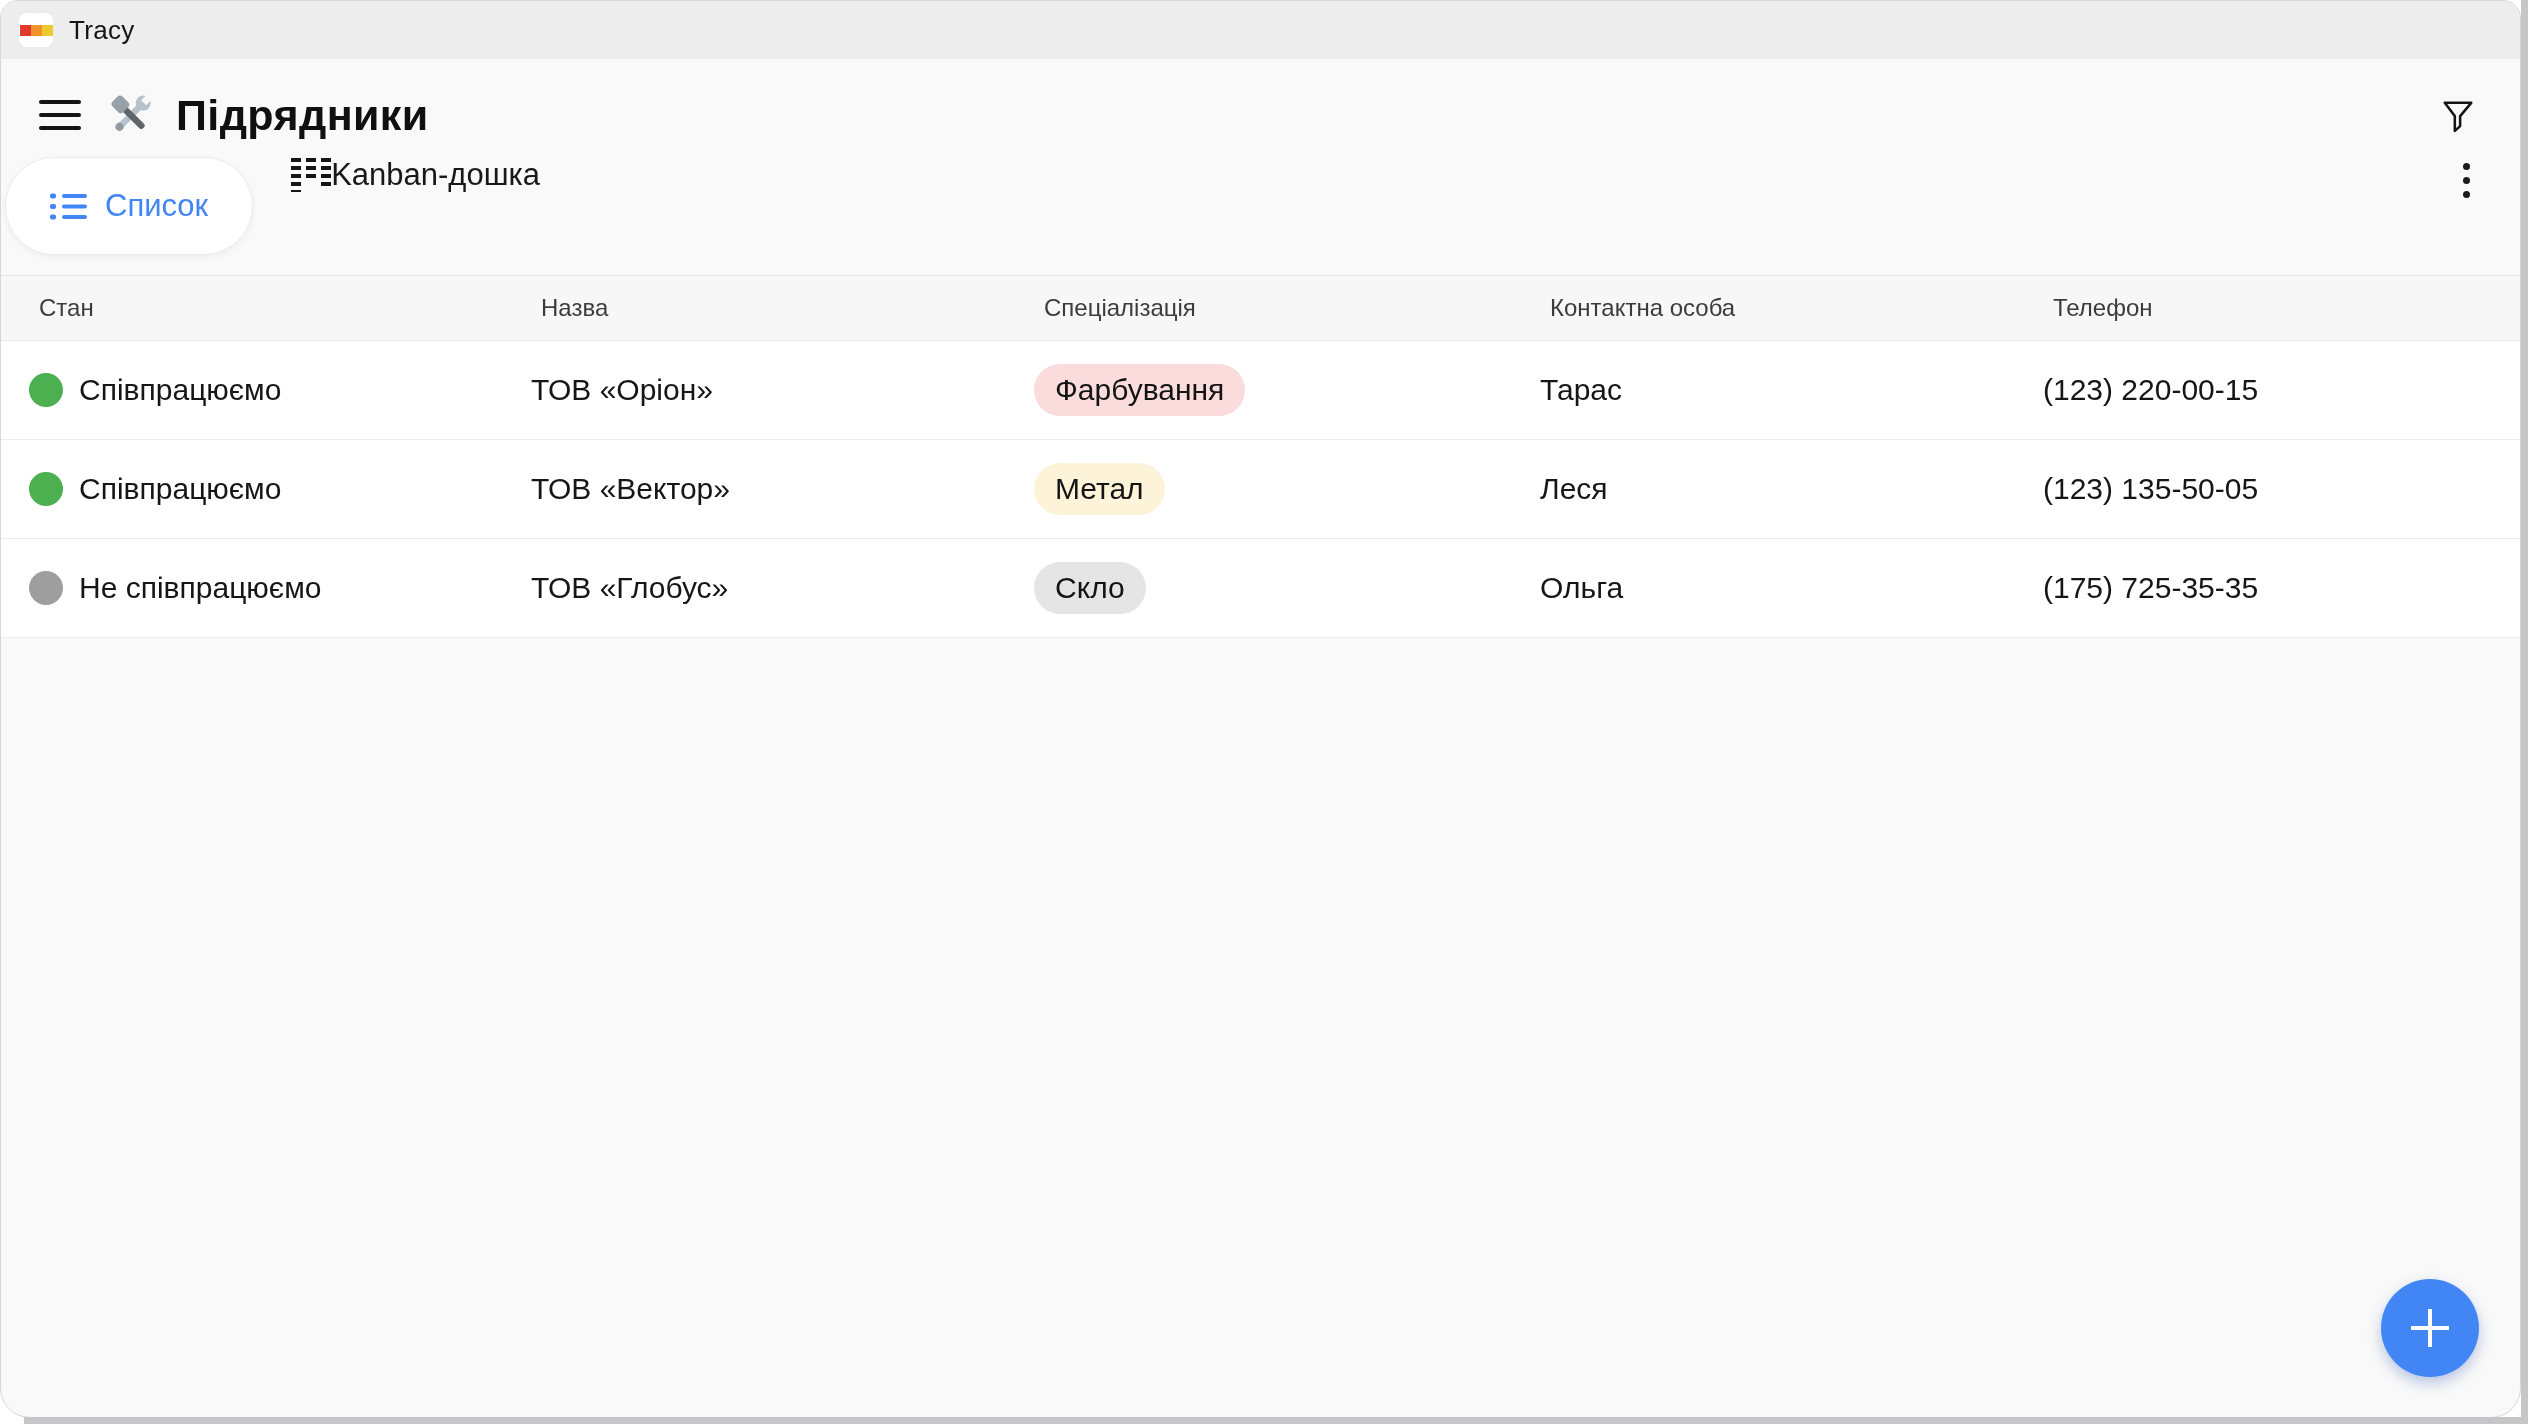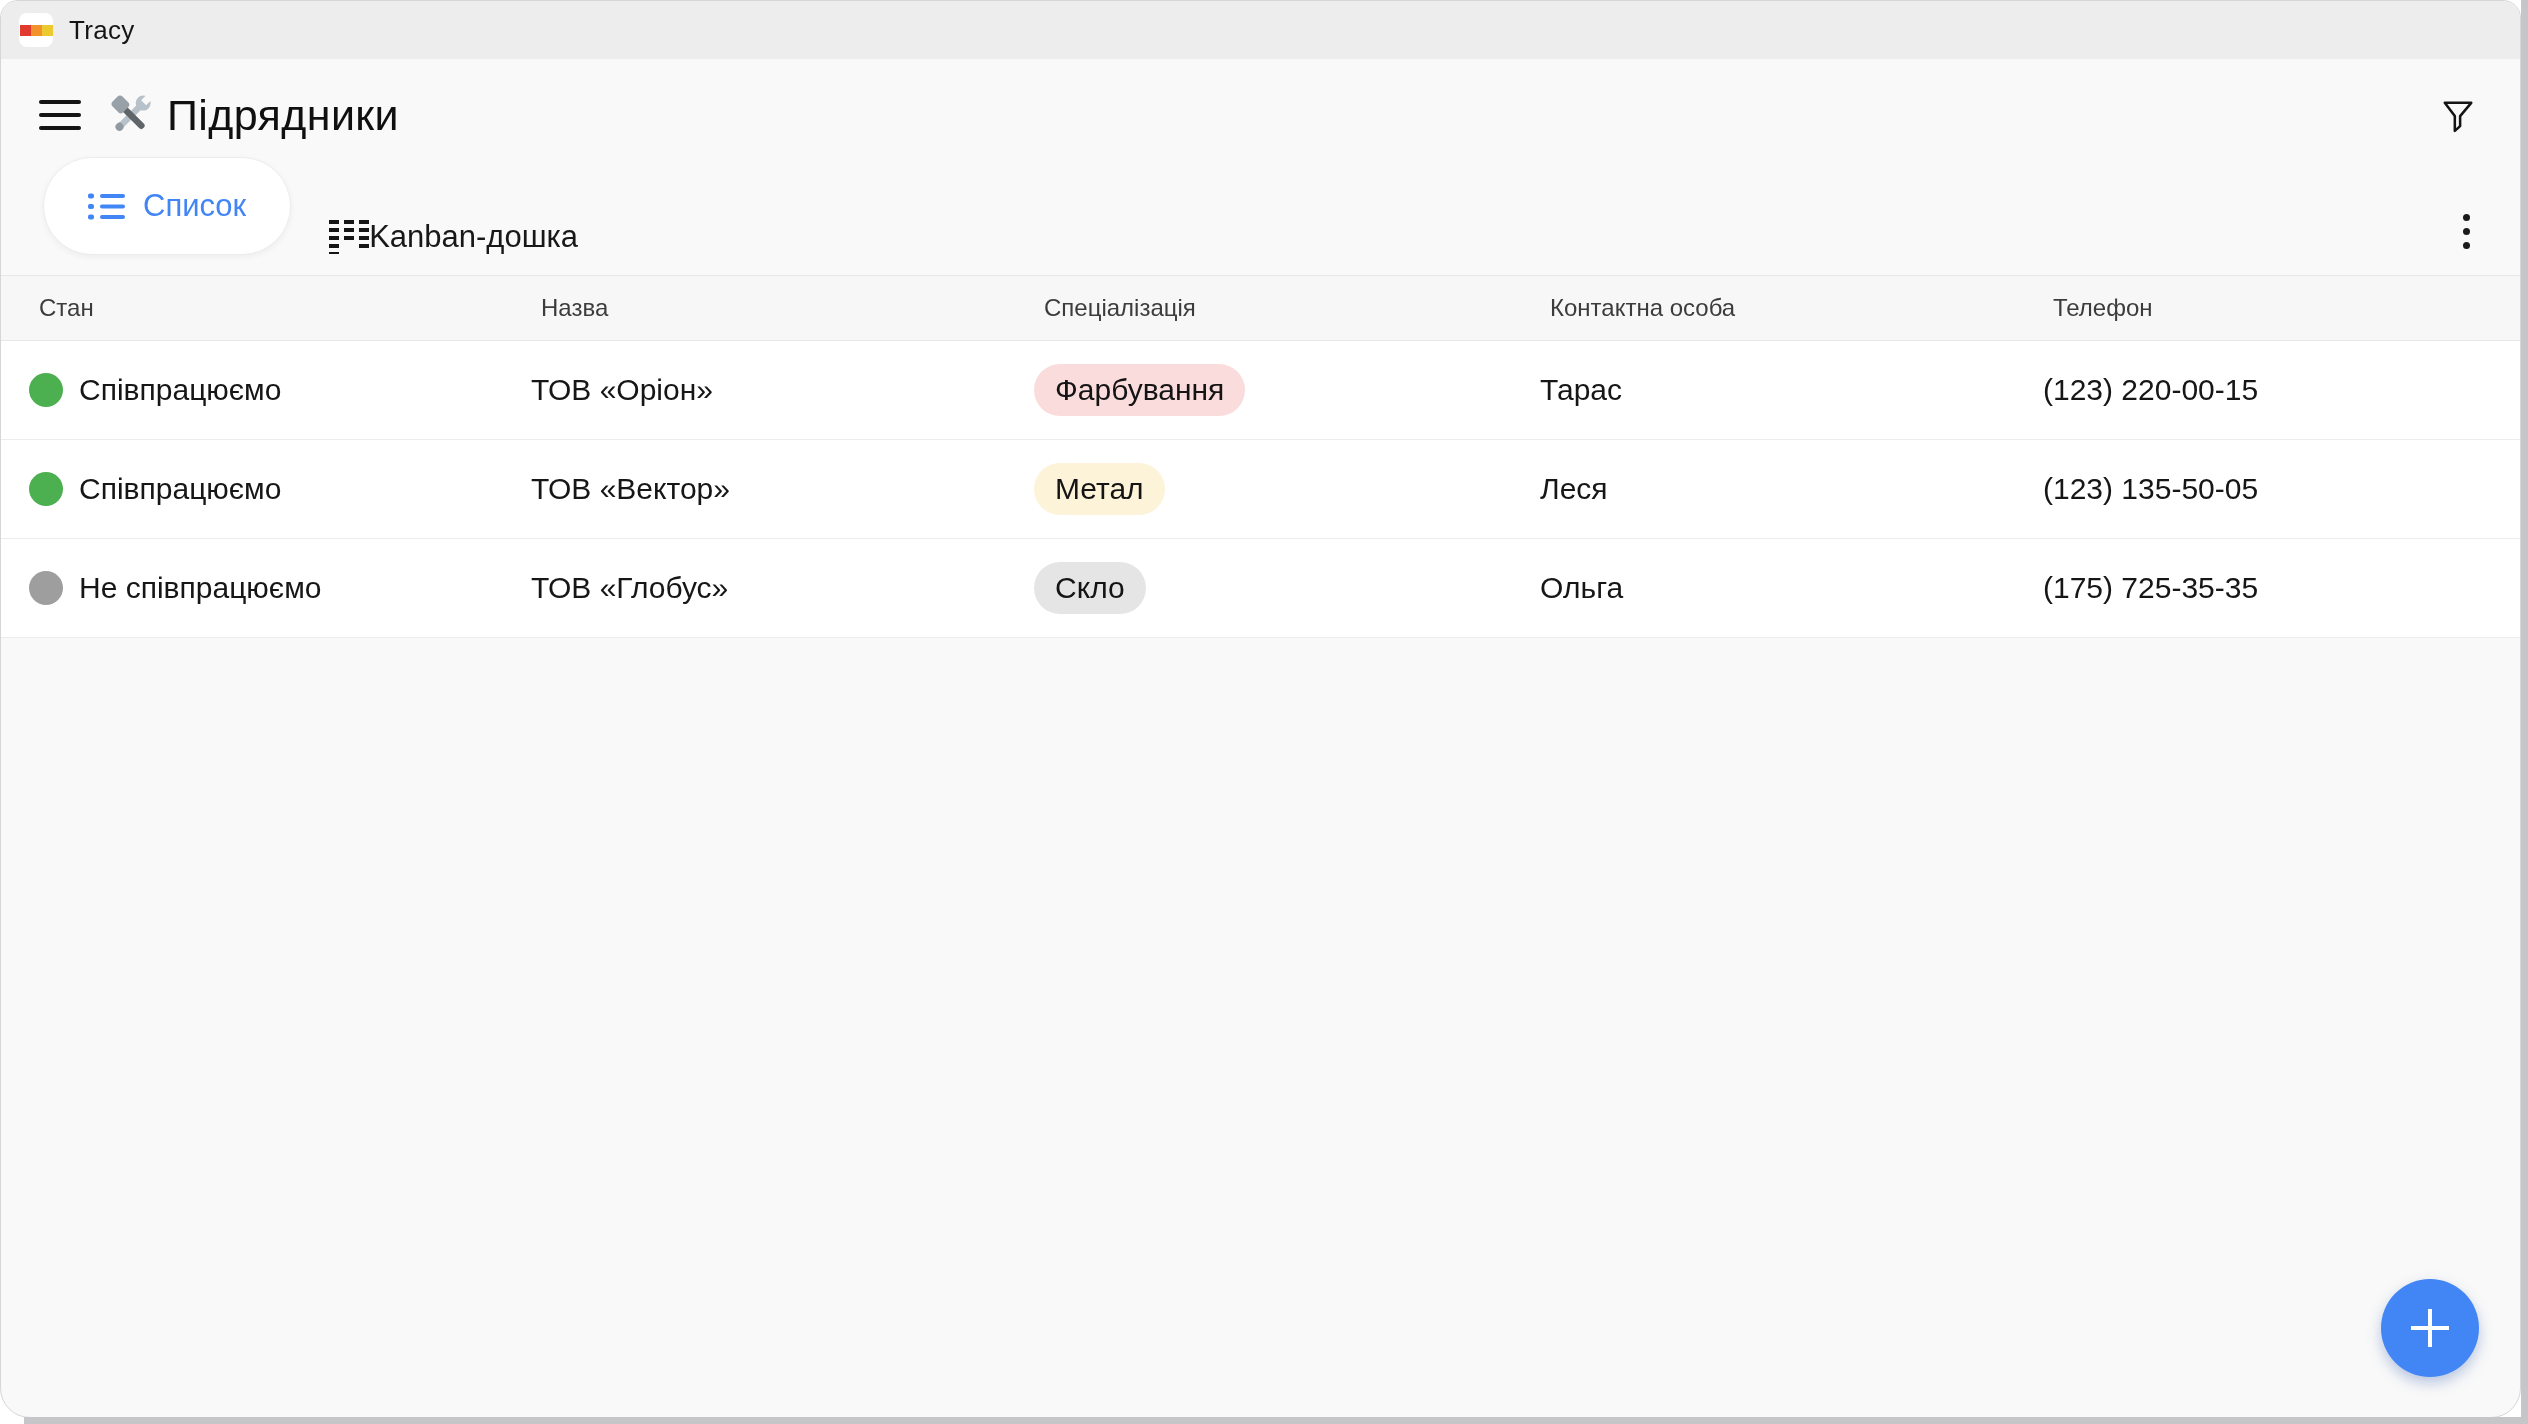--- a/index.html
+++ b/index.html
@@ -21,26 +21,26 @@
           display:flex; align-items:center; justify-content:center; }
   .logo i { display:block; width:11px; height:11px; }
   .app-title { font-size:26px; color:#141414; margin-left:16px; font-weight:500; letter-spacing:.3px; }
 
   
   .page-header { display:flex; align-items:center; margin:26px 40px 0 38px; height:60px; }
   .hamburger { width:42px; height:30px; display:flex; flex-direction:column;
                justify-content:space-between; cursor:pointer; }
   .hamburger i { display:block; height:4px; background:#141414; border-radius:2px; }
   .tools-icon { width:48px; height:48px; margin-left:26px; }
-  .page-title { font-size:43px; font-weight:400; color:#101010; margin-left:12px; letter-spacing:.4px; }
+  .page-title { font-size:43px; font-weight:700; color:#101010; margin-left:21px; letter-spacing:.4px; }
   .filter-btn { margin-left:auto; width:44px; height:44px; display:flex;
                 align-items:center; justify-content:center; cursor:pointer; }
 
   
-  .view-tabs { display:flex; align-items:flex-end; margin-top:12px; padding-right:44px;padding-left:38px; }
+  .view-tabs { display:flex; align-items:flex-start; margin-top:12px; padding-right:44px; }
   .tab-pill { margin-left:4px; height:98px; padding:0 44px; border-radius:49px;
               background:#ffffff; border:1px solid #ececec;
               box-shadow:0 2px 6px rgba(0,0,0,.05);
               display:flex; align-items:center; gap:18px; cursor:pointer; }
   .tab-pill .tab-label { font-size:31px; color:#4285f4; }
   .tab-kanban { margin-left:38px; display:flex; align-items:center; cursor:pointer; }
   .tab-kanban .tab-label { font-size:31px; color:#181818; }
   .kanban-icon { width:40px; height:34px; display:flex; gap:5px; align-items:flex-start; }
   .kanban-icon i { width:10px;
       background:repeating-linear-gradient(to bottom,#151515 0 4px,transparent 4px 8px); }

